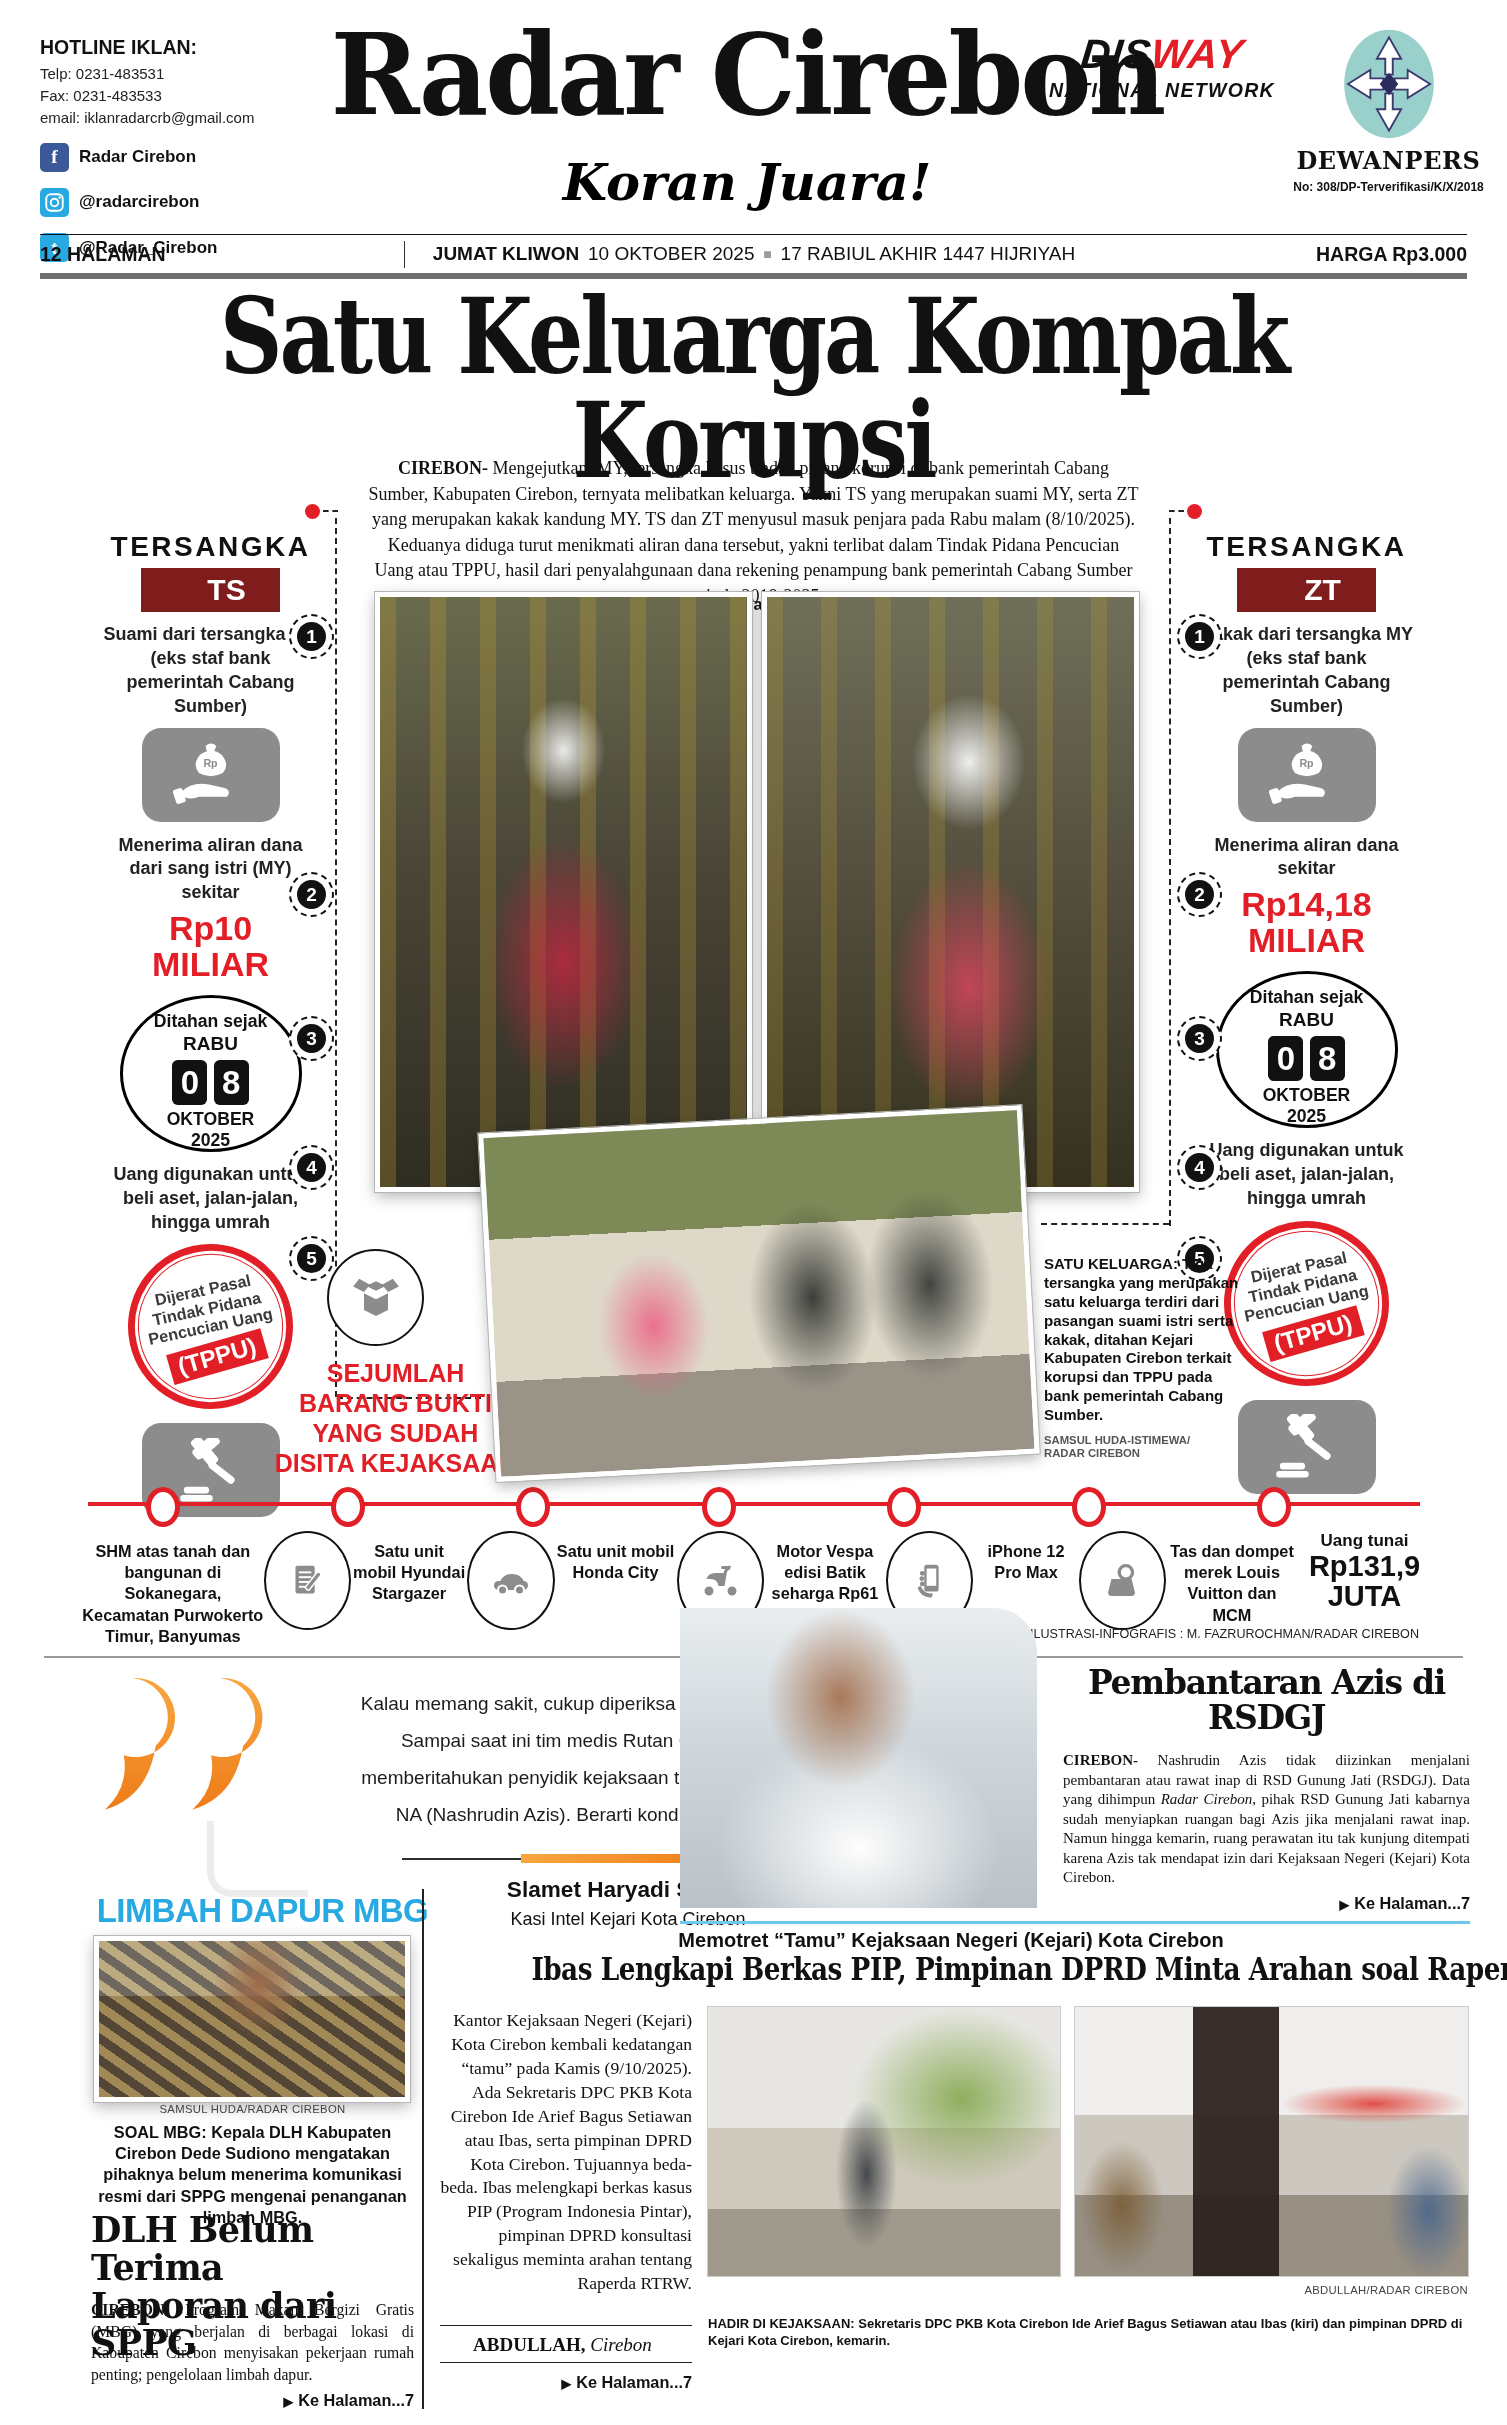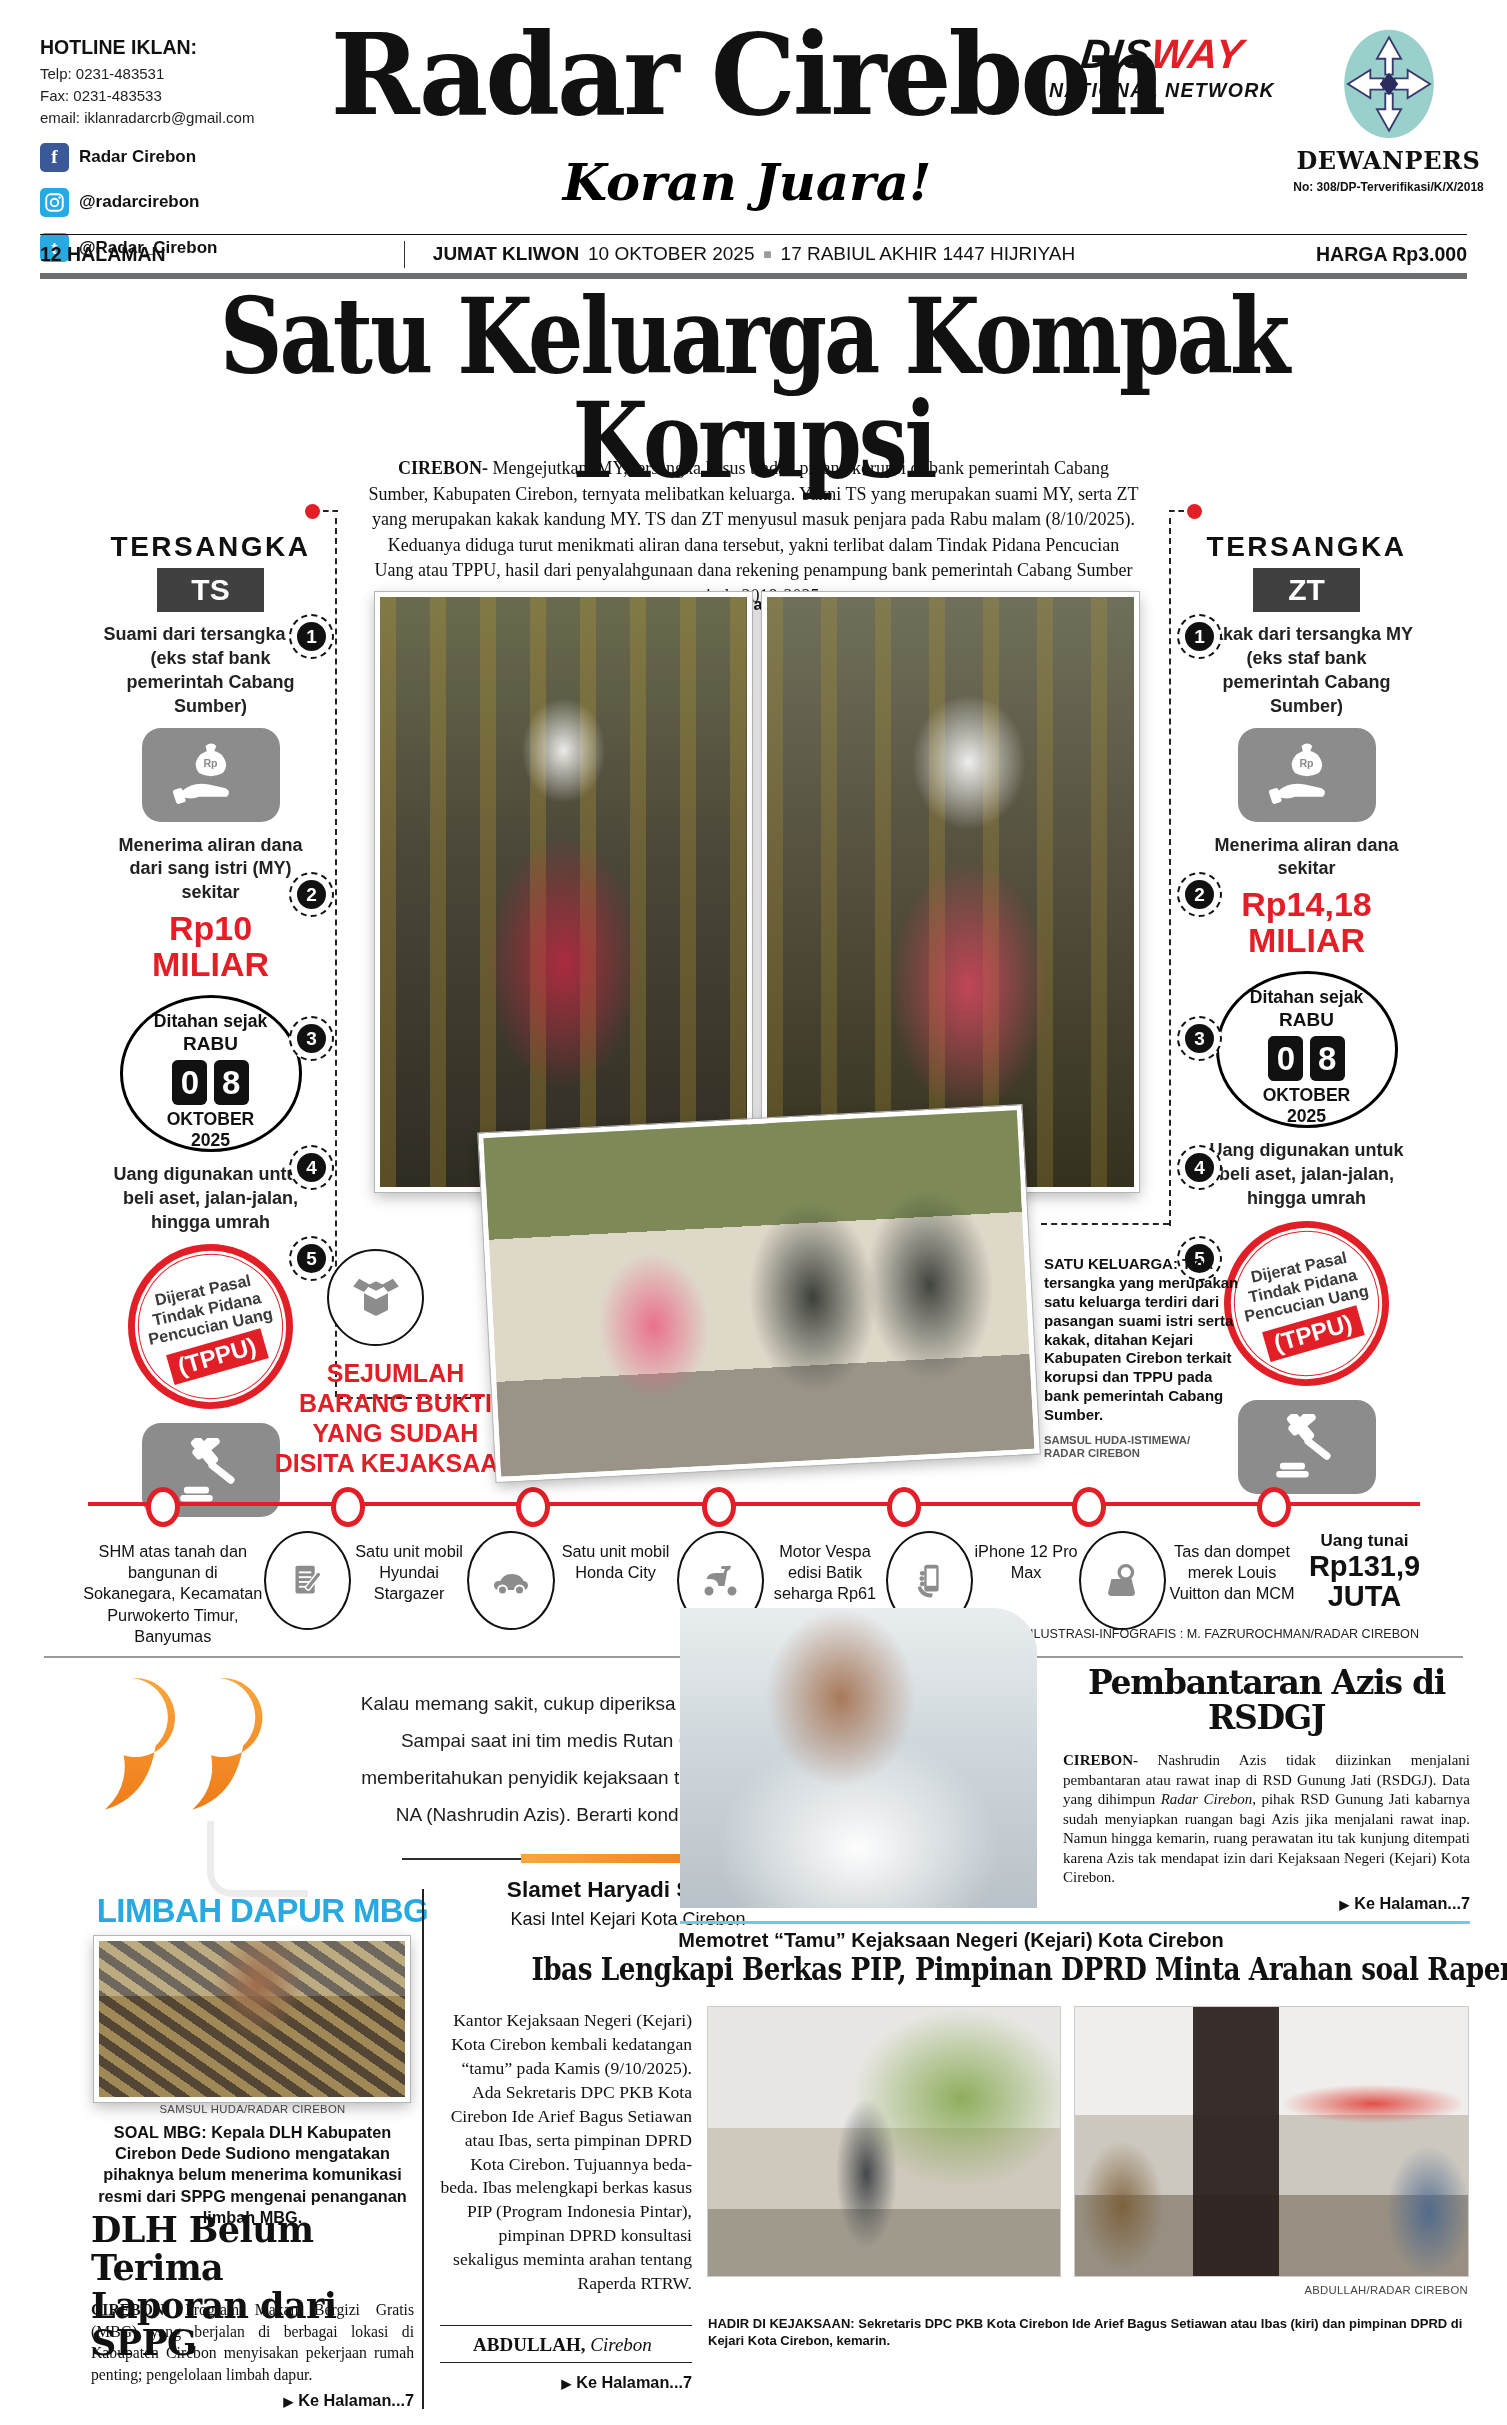--- a/index.html
+++ b/index.html
@@ -40,22 +40,22 @@
   .sub-headline{left:63px;top:416px;width:1382px;text-align:center;font-weight:bold;font-size:25px;letter-spacing:0.3px;}
   .lead-body{left:367px;top:456px;width:773px;font-family:"Liberation Serif",serif;font-size:18px;line-height:1.42;text-align:center;}
   .lead-body b{font-family:"Liberation Serif",serif;}
   .jump{font-weight:bold;font-size:16.3px;font-family:"Liberation Sans",sans-serif;}
   .jump .arr{font-size:12.6px;margin-right:5px;}
   .lead-jump{left:367px;top:595px;width:773px;text-align:center;}
 
   
   .suspect{width:245px;display:flex;flex-direction:column;align-items:center;}
   .s-label{font-weight:bold;font-size:28px;letter-spacing:2.5px;margin-bottom:5px;margin-top:32px;}
-  .s-code{width:107px;height:44px;background:#404040;color:#fff;font-weight:bold;font-size:30px;
-          display:flex;align-items:center;justify-content:center;margin-bottom:11.3px;}
+  .s-code{width:107px;height:44px;background:#7f1d1d;color:#fff;font-weight:bold;font-size:30px;
+          display:flex;align-items:center;justify-content:center;margin-bottom:11.3px;padding-left:32px;}
   .s-desc{font-size:18px;font-weight:600;line-height:1.32;text-align:center;width:217px;color:#222;}
   .mb16{margin-bottom:10px;} .mb10{margin-bottom:6.3px;} .mb18{margin-bottom:11.3px;} .mb20{margin-bottom:12.6px;} .mb22{margin-bottom:14px;}
   .icon-card{width:138px;height:94px;background:#8c8c8c;border-radius:19px;display:flex;align-items:center;justify-content:center;}
   .amount{color:#e21f26;font-weight:bold;font-size:34px;line-height:1.05;text-align:center;}
   .date-circle{width:176px;height:138px;border:3.8px solid #000;border-radius:50%;text-align:center;padding-top:12.6px;box-sizing:content-box;}
   .dc-label{font-size:17.6px;font-weight:600;}
   .dc-day{font-weight:bold;font-size:19px;margin-top:1.3px;}
   .dc-digits{display:flex;justify-content:center;gap:6.3px;margin:5px 0 3.8px;}
   .dc-digit{width:35px;height:45px;background:#111;border-radius:5.7px;color:#fff;font-weight:bold;font-size:33px;
             display:flex;align-items:center;justify-content:center;}
@@ -111,21 +111,21 @@
 
   .evidence-text{color:#e21f26;font-weight:bold;font-size:25px;line-height:1.2;text-align:center;}
   .fam-caption{font-weight:bold;font-size:15px;line-height:1.26;color:#111;}
   .fam-credit{font-size:11.3px;color:#555;line-height:1.2;font-weight:600;}
   .icon-circle{border:2.5px solid #111;border-radius:50%;background:#fff;display:flex;align-items:center;justify-content:center;}
 
   
   .redline{background:#e21f26;height:4.4px;}
   .ring{width:24px;height:30px;border:5.7px solid #e21f26;border-radius:50%;background:#fff;}
   .assets-row{left:82px;top:1531px;width:1349px;display:flex;justify-content:space-between;align-items:flex-start;}
-  .asset-text{font-size:16.3px;font-weight:400;line-height:1.3;text-align:center;margin-top:10px;}
+  .asset-text{font-size:16.3px;font-weight:700;line-height:1.3;text-align:center;margin-top:10px;}
   .asset-icon{width:84px;height:95px;}
   .cash-label{font-size:17px;font-weight:600;text-align:center;}
   .cash-value{font-weight:bold;font-size:29px;line-height:1.05;text-align:center;}
   .strip-credit{left:1017px;top:1627px;width:415px;text-align:center;font-size:12.6px;color:#222;}
   .grayrule{background:#9a9a9a;height:1.9px;}
 
   
   .q-line{font-size:19px;font-weight:500;text-align:center;margin-bottom:15px;color:#1c1c1c;}
   .q-divider-line{position:absolute;left:0;right:0;top:3.8px;height:1.9px;background:#2c2c2c;}
   .q-divider-bar{position:absolute;left:119px;top:0;width:214px;height:8.8px;background:linear-gradient(90deg,#f9a640,#ee7c18);}

